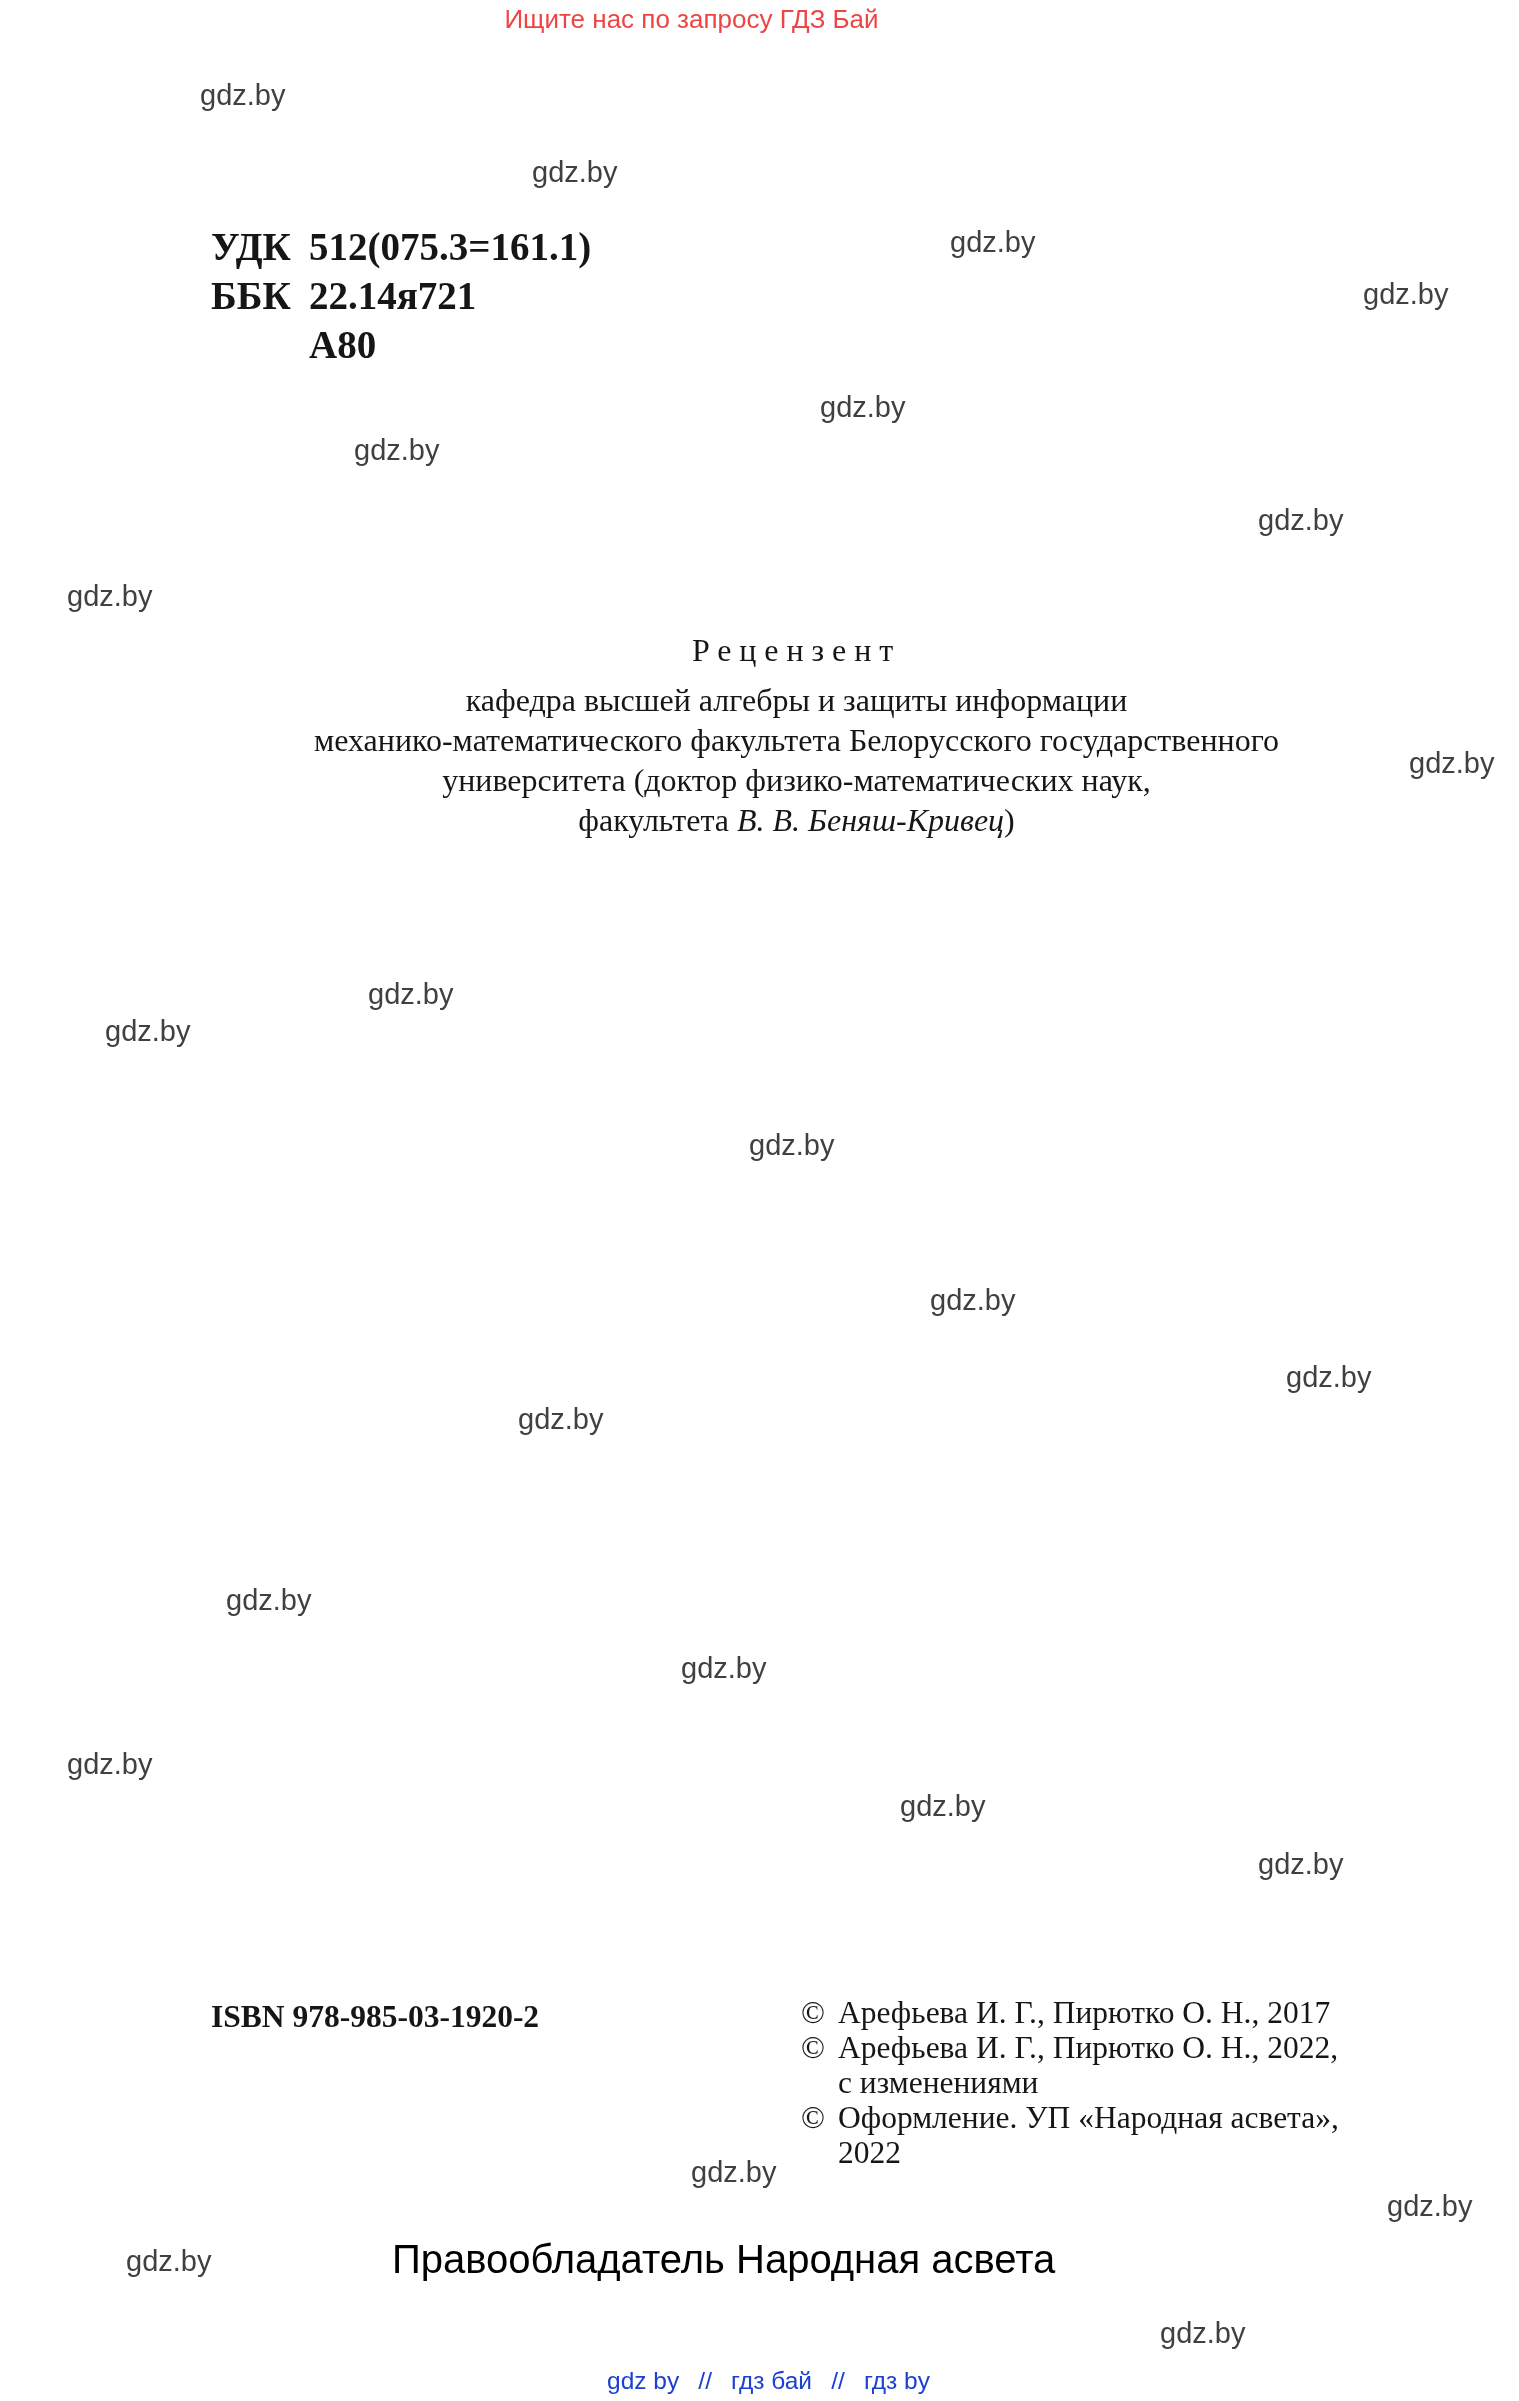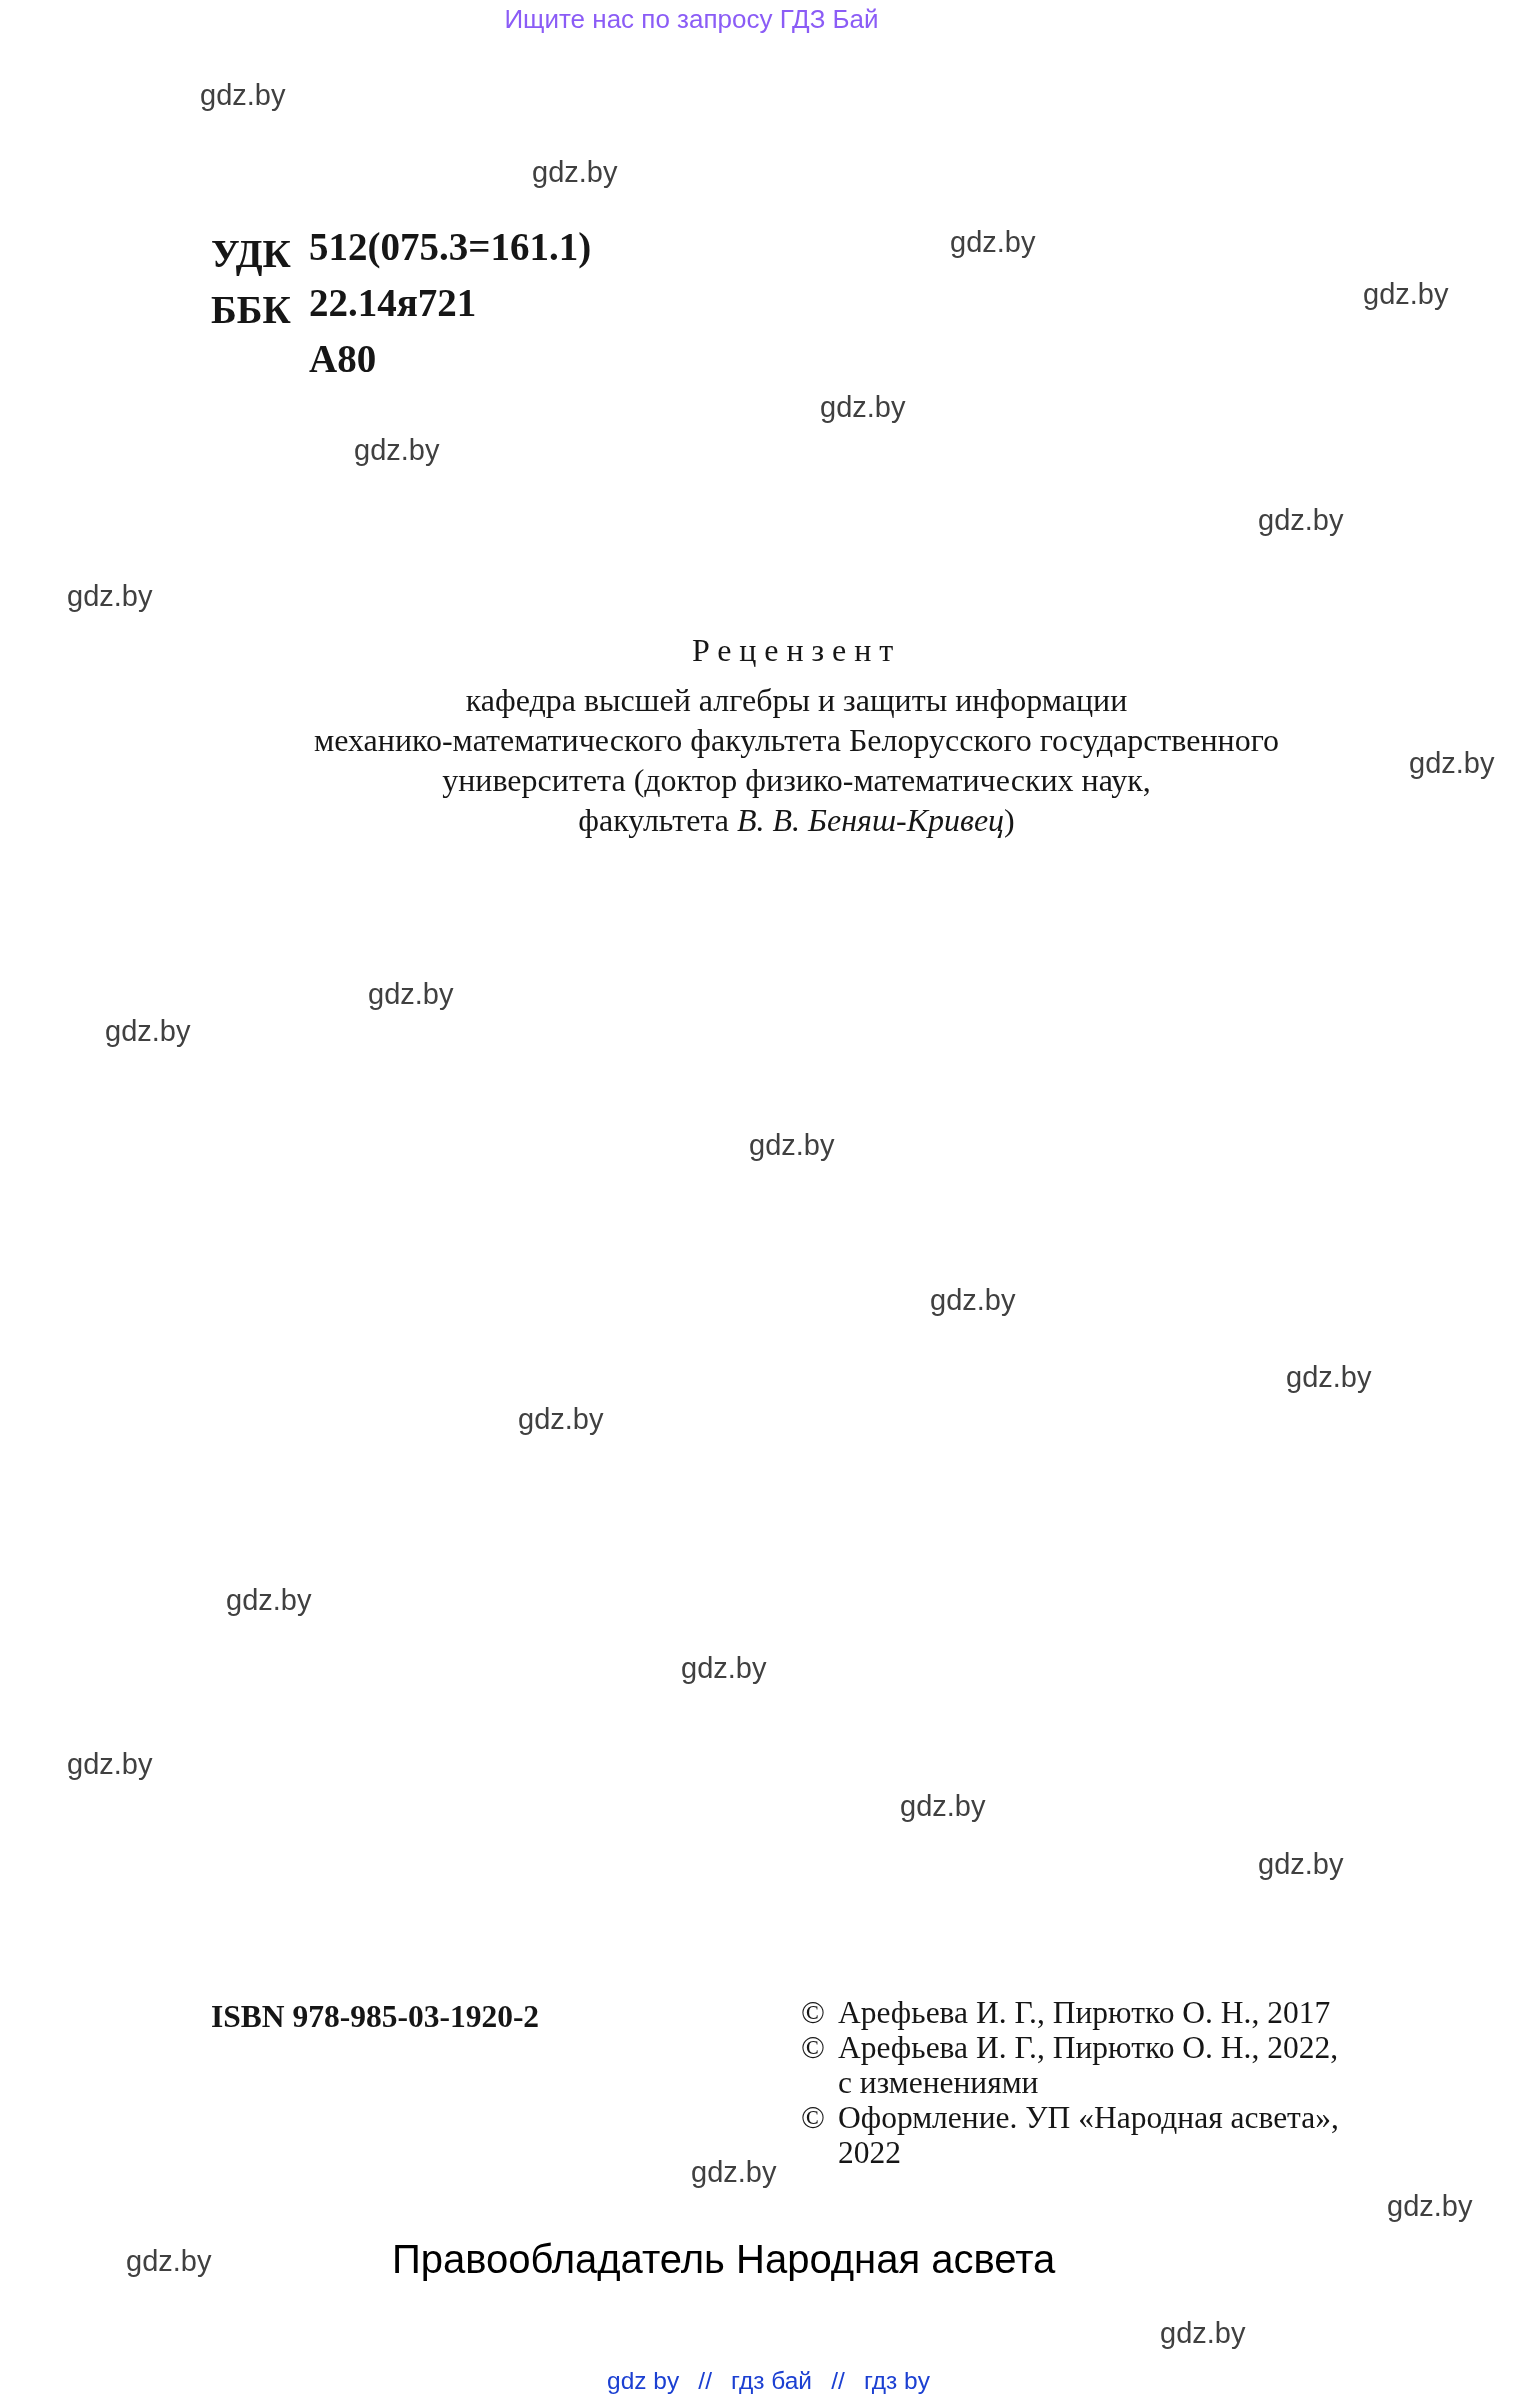--- a/index.html
+++ b/index.html
@@ -12,27 +12,27 @@
     overflow:hidden;
   }
   .abs{position:absolute;}
 
   
   .banner{
     top:3.5px;left:0;width:1383px;
     text-align:center;
     font-family:"Liberation Sans", sans-serif;
     font-size:26px;line-height:30px;
-    color:#8b5cf6;
+    color:#ef4444;
   }
 
   
   .codes{top:222px;left:211px;font-size:39px;font-weight:bold;line-height:49px;}
   .codes .row{display:flex;}
-  .codes .lbl{width:98px;margin-top:7px;}
+  .codes .lbl{width:98px;}
 
   
   .reviewer{
     top:630px;left:191px;width:1211px;
     text-align:center;
     font-size:32px;line-height:40px;
   }
   .reviewer .heading{letter-spacing:7.9px;margin-bottom:10px;}
   .reviewer .it{font-style:italic;}
 

